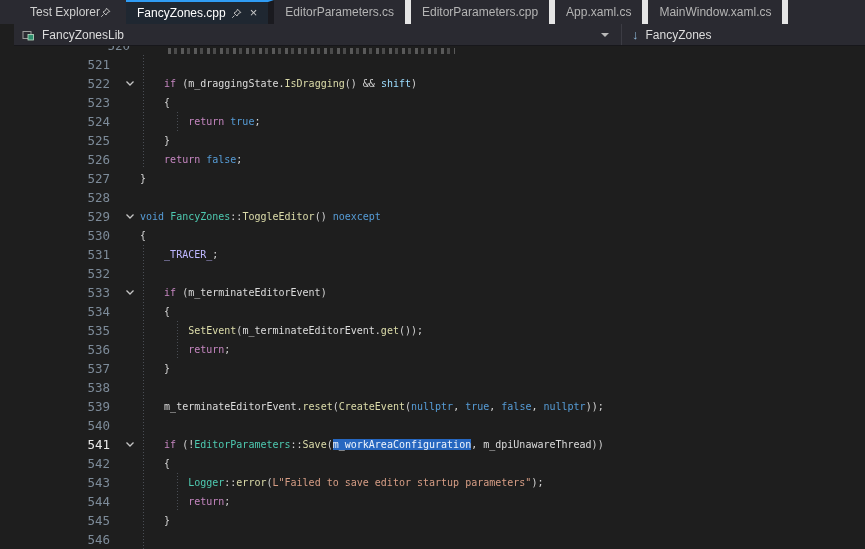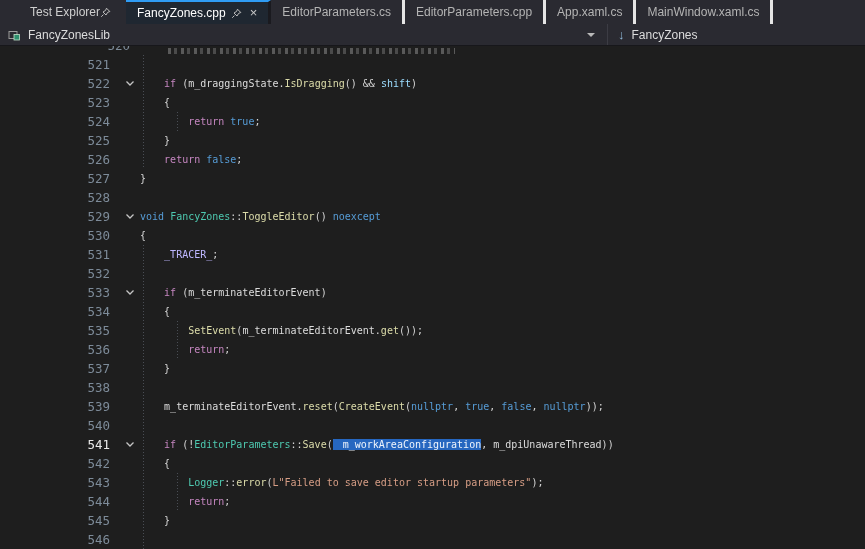--- a/index.html
+++ b/index.html
@@ -5,28 +5,28 @@
   * { margin:0; padding:0; box-sizing:border-box; }
   html,body { width:865px; height:549px; overflow:hidden; }
   body { background:#1e1e1e; font-family:"Liberation Sans", sans-serif; position:relative; }
 
   
   .tab-bar { display:flex; height:24px; background:#2a2a31; align-items:stretch; }
   .tool-tab { width:120px; display:flex; align-items:center; justify-content:flex-end;
               padding:0 9px; color:#cfcfcf; font-size:12px; }
   .doc-tabs { display:flex; margin-left:6px; align-items:stretch; }
   .tab { display:flex; align-items:center; gap:5px; padding:0 11px; font-size:12px;
-         color:#b4b4b4; border-right:3px solid #e5e5e5; white-space:nowrap; }
+         color:#b4b4b4; border-right:6px solid #e5e5e5; white-space:nowrap; }
   .tab.active { background:#1f2731; color:#ffffff; border-top:2px solid #2f9cf4; border-right-color:#1a1a1f; }
   .tab .close { color:#c9c9c9; font-size:13px; line-height:12px; margin-left:3px; }
   .pin { display:inline-flex; align-items:center; }
 
   
   .nav-bar { display:flex; height:22px; background:#2a2a31; border-bottom:1px solid #17171b;
-             align-items:stretch; font-size:12px; color:#dcdcdc; }
+             align-items:stretch; font-size:12px; color:#dcdcdc;margin-left:14px; }
   .combo-project { flex:0 0 608px; display:flex; align-items:center; gap:7px; padding:0 8px;
                    border-right:1px solid #3c3c44; }
   .combo-project .spacer { flex:1; }
   .caret-down { width:0; height:0; border-left:4px solid transparent; border-right:4px solid transparent;
                 border-top:4px solid #b9b9b9; margin-right:4px; }
   .combo-member { flex:1; display:flex; align-items:center; gap:7px; padding:0 10px; }
   .member-arrow { color:#8fb8d8; font-size:13px; }
 
   
   .editor { position:relative; height:503px; background:#1e1e1e; overflow:hidden;
@@ -40,21 +40,21 @@
   .code { flex:1; white-space:pre; font-size:10px; color:#d4d4d4; }
 
   .tk-kw    { color:#569cd6; }
   .tk-ctrl  { color:#c586c0; }
   .tk-type  { color:#4ec9b0; }
   .tk-fn    { color:#dcdcaa; }
   .tk-field { color:#dcdcdc; }
   .tk-param { color:#9cdcfe; }
   .tk-macro { color:#beb7ff; }
   .tk-str   { color:#d69d85; }
-  .tk-sel   { background:#2667c0; color:#eef4fb;padding-left:10px; }
+  .tk-sel   { background:#2667c0; color:#eef4fb; }
 
   .guide { position:absolute; width:1px;
            background:repeating-linear-gradient(180deg,#4a4e55 0 1px,transparent 1px 3px); }
   .partial-fragment { position:absolute; left:168px; bottom:1px; height:6px; width:287px; opacity:.55;
            background:repeating-linear-gradient(90deg,#8a8a8a 0 3px,transparent 3px 6px,#6f6f6f 6px 9px,transparent 9px 13px); }
 </style>
 </head>
 <body>
 
 <div class="tab-bar">

